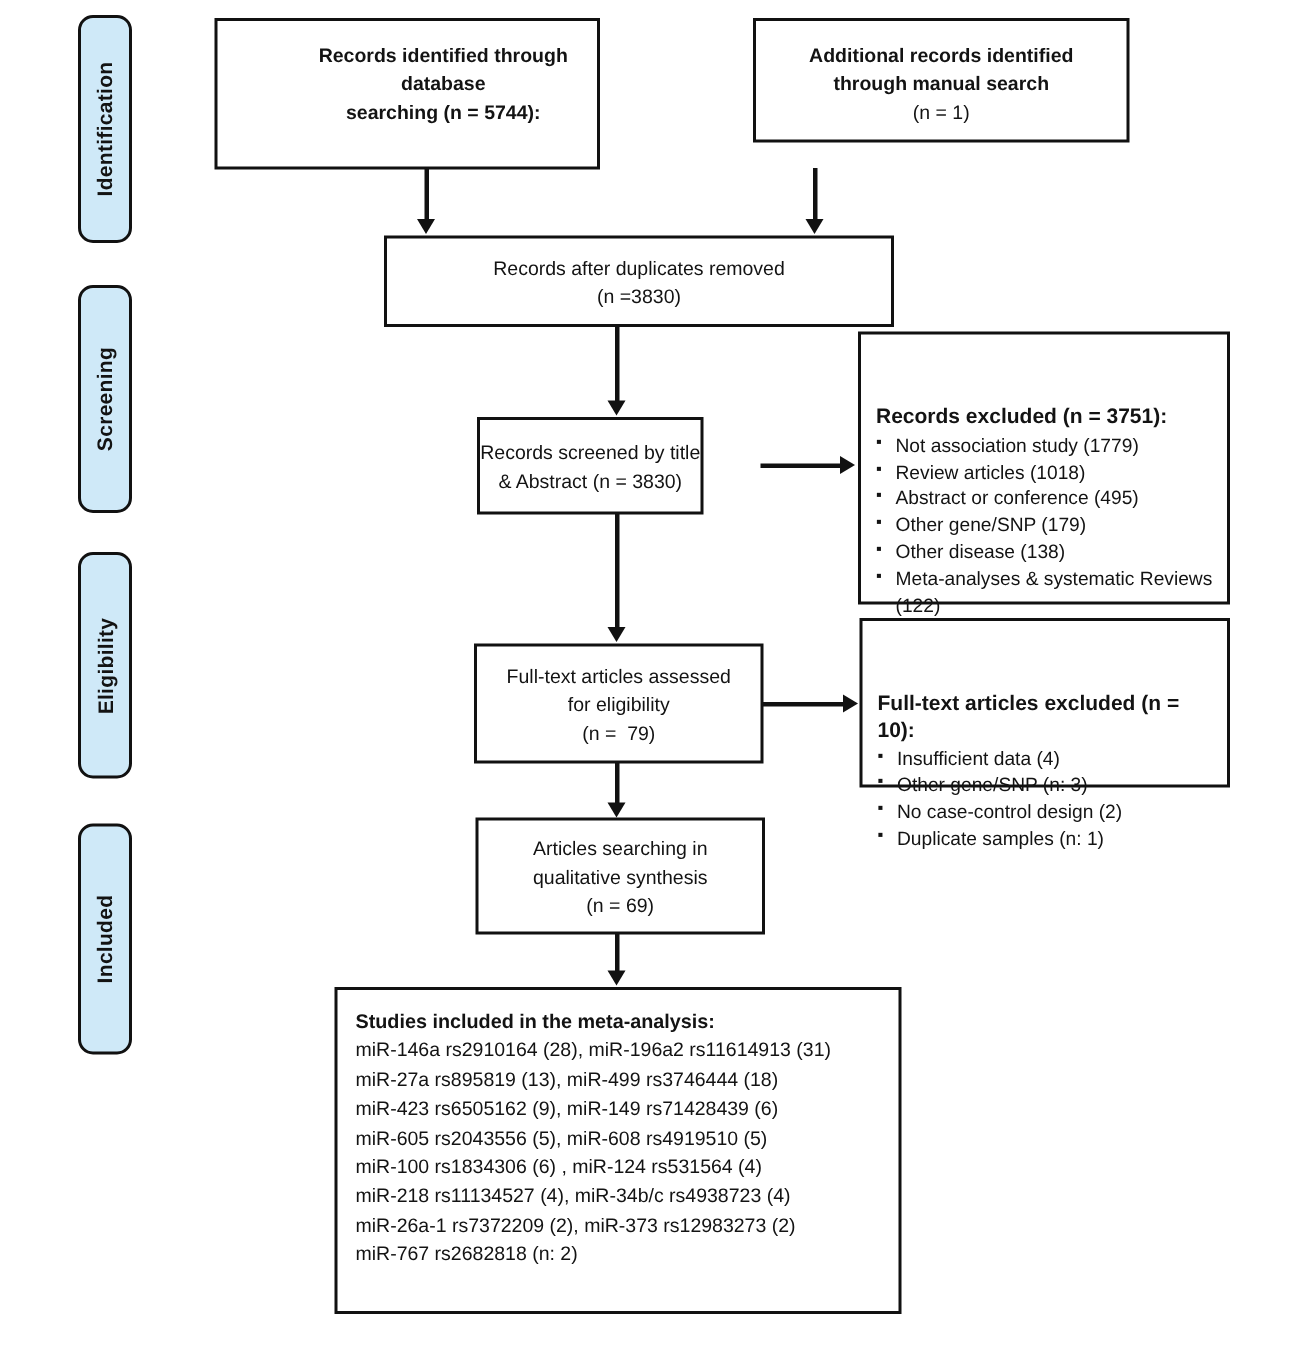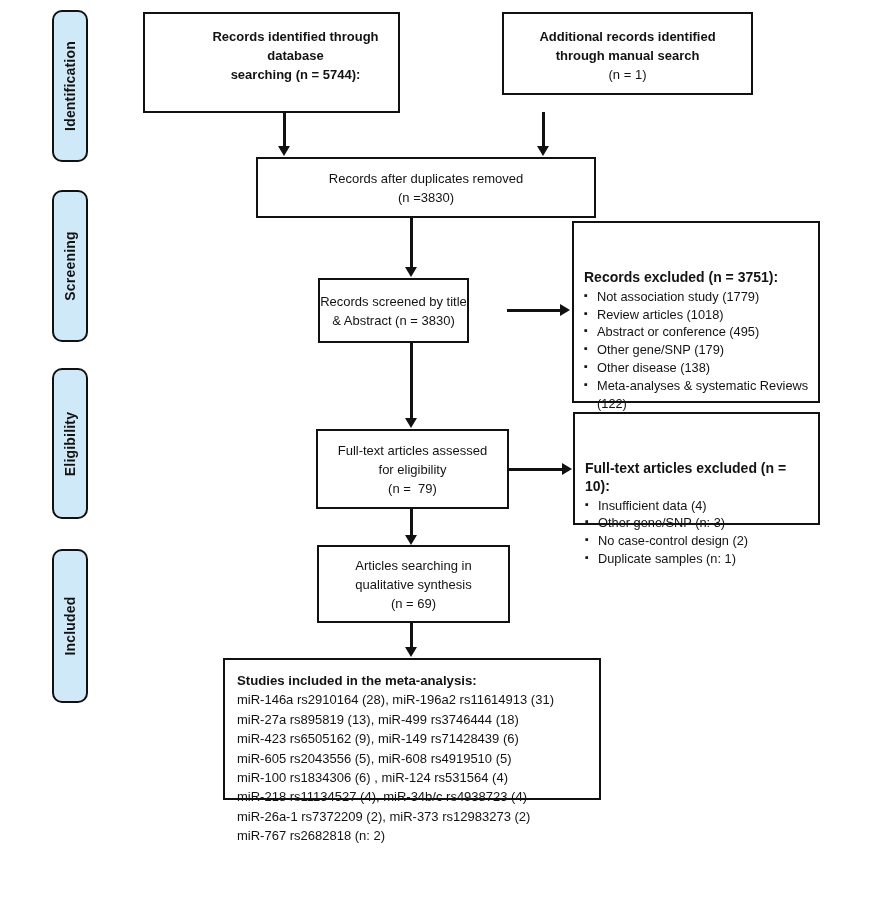--- a/index.html
+++ b/index.html
@@ -137,21 +137,21 @@
       <li class="bullet-item"><span class="bullet">▪</span><span>Duplicate samples (n: 1)</span></li>
     </ul>
   </div>
 
   <div class="box center" style="left:317px;top:545px;width:193px;height:78px;">
     <div class="ln">Articles searching in</div>
     <div class="ln">qualitative synthesis</div>
     <div class="ln">(n = 69)</div>
   </div>
 
-  <div class="box metabox" style="left:223px;top:658px;width:378px;height:142px;">
+  <div class="box metabox" style="left:223px;top:658px;width:378px;height:218px;">
     <div class="hdr">Studies included in the meta-analysis:</div>
     <div>miR-146a rs2910164 (28), miR-196a2 rs11614913 (31)</div>
     <div>miR-27a rs895819 (13), miR-499 rs3746444 (18)</div>
     <div>miR-423 rs6505162 (9), miR-149 rs71428439 (6)</div>
     <div>miR-605 rs2043556 (5), miR-608 rs4919510 (5)</div>
     <div>miR-100 rs1834306 (6) , miR-124 rs531564 (4)</div>
     <div>miR-218 rs11134527 (4), miR-34b/c rs4938723 (4)</div>
     <div>miR-26a-1 rs7372209 (2), miR-373 rs12983273 (2)</div>
     <div>miR-767 rs2682818 (n: 2)</div>
   </div>

